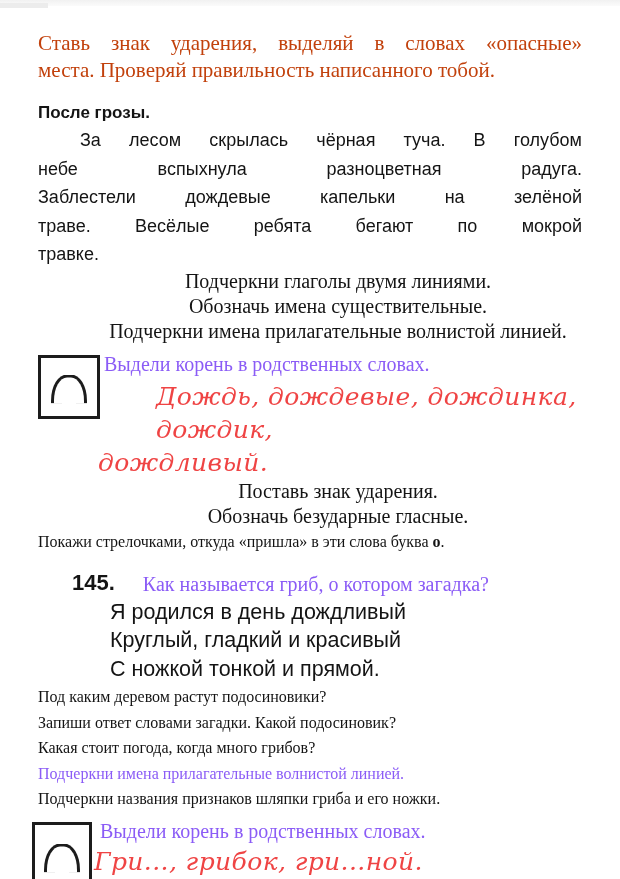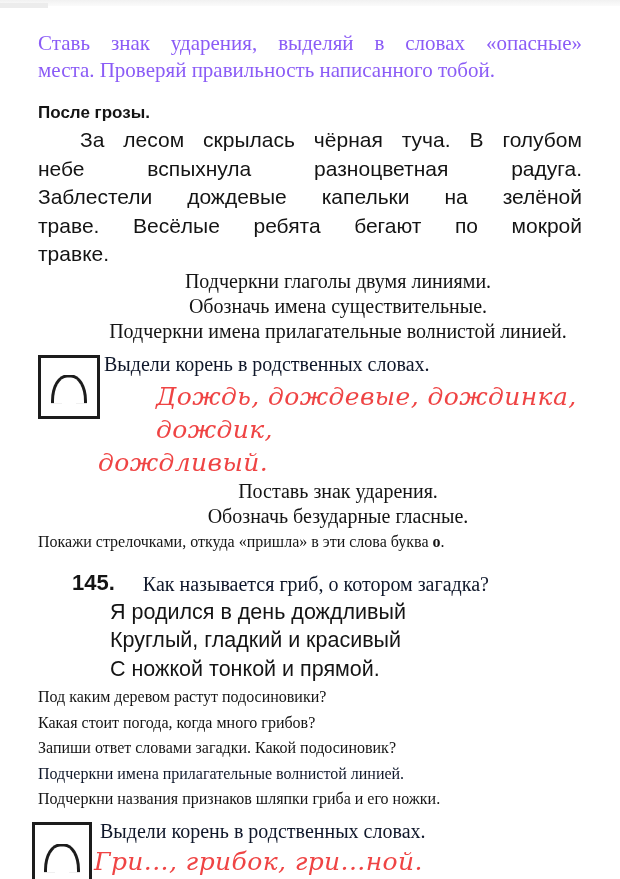--- a/index.html
+++ b/index.html
@@ -7,34 +7,34 @@
     width:620px; height:879px;
     background:#ffffff;
     color:#141414;
     font-family:"Liberation Serif", serif;
     overflow:hidden;
   }
   .top-edge { height:6px; background:linear-gradient(#f1f1f1,#fbfbfb); position:relative; }
   .top-edge .tab { position:absolute; left:0; top:3px; width:48px; height:5px; background:#ececec; }
   .page { padding:24px 38px 0 38px; }
 
-  .header-blue { color:#8b5cf6; font-size:21px; line-height:26.5px; }
+  .header-blue { color:#c2410c; font-size:21px; line-height:26.5px; }
   .jl { text-align:justify; text-align-last:justify; }
 
   .title {
     font-family:"Liberation Sans", sans-serif; font-weight:bold;
     font-size:17px; text-align:left; margin:20px 0 3px 0;
   }
 
-  .story { font-family:"Liberation Sans", sans-serif; font-size:21px; line-height:28.6px; }
+  .story { font-family:"Liberation Sans", sans-serif; font-size:18px; line-height:28.6px; }
   .story .first { text-indent:42px; }
 
   .tasks { margin-left:56px; font-size:20px; line-height:25.2px;text-align:center; }
   .fullw { font-size:16px; line-height:25.6px; }
-  .blue { color:#0f172a; }
+  .blue { color:#8b5cf6; }
   .b { font-weight:bold; }
 
   .rootblock { position:relative; margin-top:7px; }
   .rootbox {
     position:absolute; left:0; top:3px; width:56px; height:58px;
     border:3px solid #1c1c1c; background:#fff;
   }
   .rootbox .arc {
     position:absolute; left:50%; top:54%; transform:translate(-50%,-50%);
     width:30px; height:26px;
@@ -112,22 +112,22 @@
     <span class="ex-q blue">Как называется гриб, о котором загадка?</span>
   </div>
 
   <div class="poem">
     <div>Я родился в день дождливый</div>
     <div>Круглый, гладкий и красивый</div>
     <div>С ножкой тонкой и прямой.</div>
   </div>
 
   <div class="fullw">Под каким деревом растут подосиновики?</div>
+  <div class="fullw">Запиши ответ словами загадки. Какой подосиновик?</div>
   <div class="fullw">Какая стоит погода, когда много грибов?</div>
-  <div class="fullw">Запиши ответ словами загадки. Какой подосиновик?</div>
   <div class="fullw blue">Подчеркни имена прилагательные волнистой линией.</div>
   <div class="fullw">Подчеркни названия признаков шляпки гриба и его ножки.</div>
 
   <div class="rootblock rb2">
     <div class="rootbox" style="left:-6px; width:54px; height:62px;">
       <div class="arc"></div>
     </div>
     <div class="rb-instruction blue">Выдели корень в родственных словах.</div>
     <div class="hand h3">Гри..., грибок, гри...ной.</div>
   </div>

